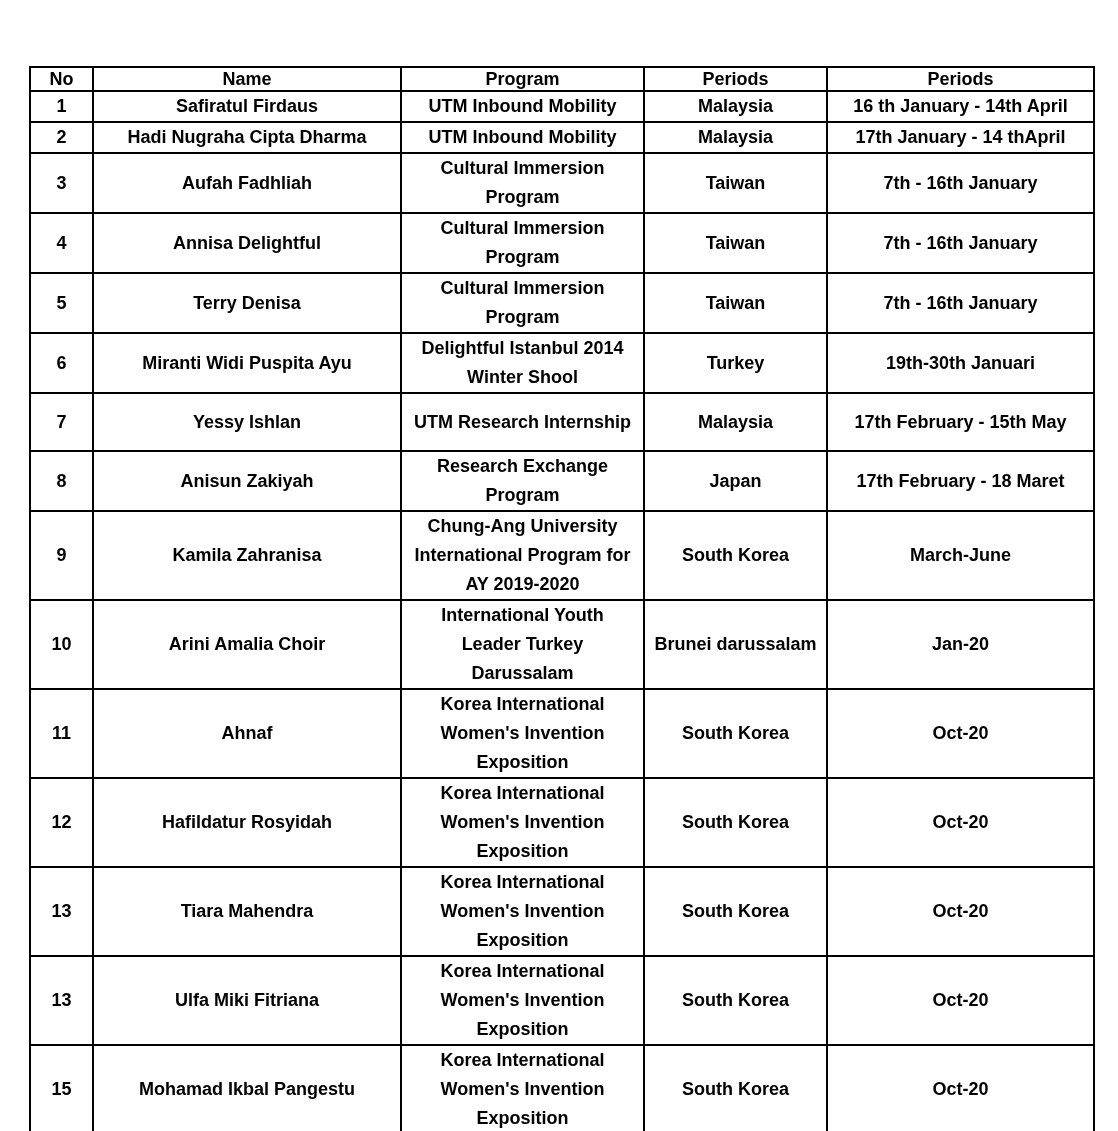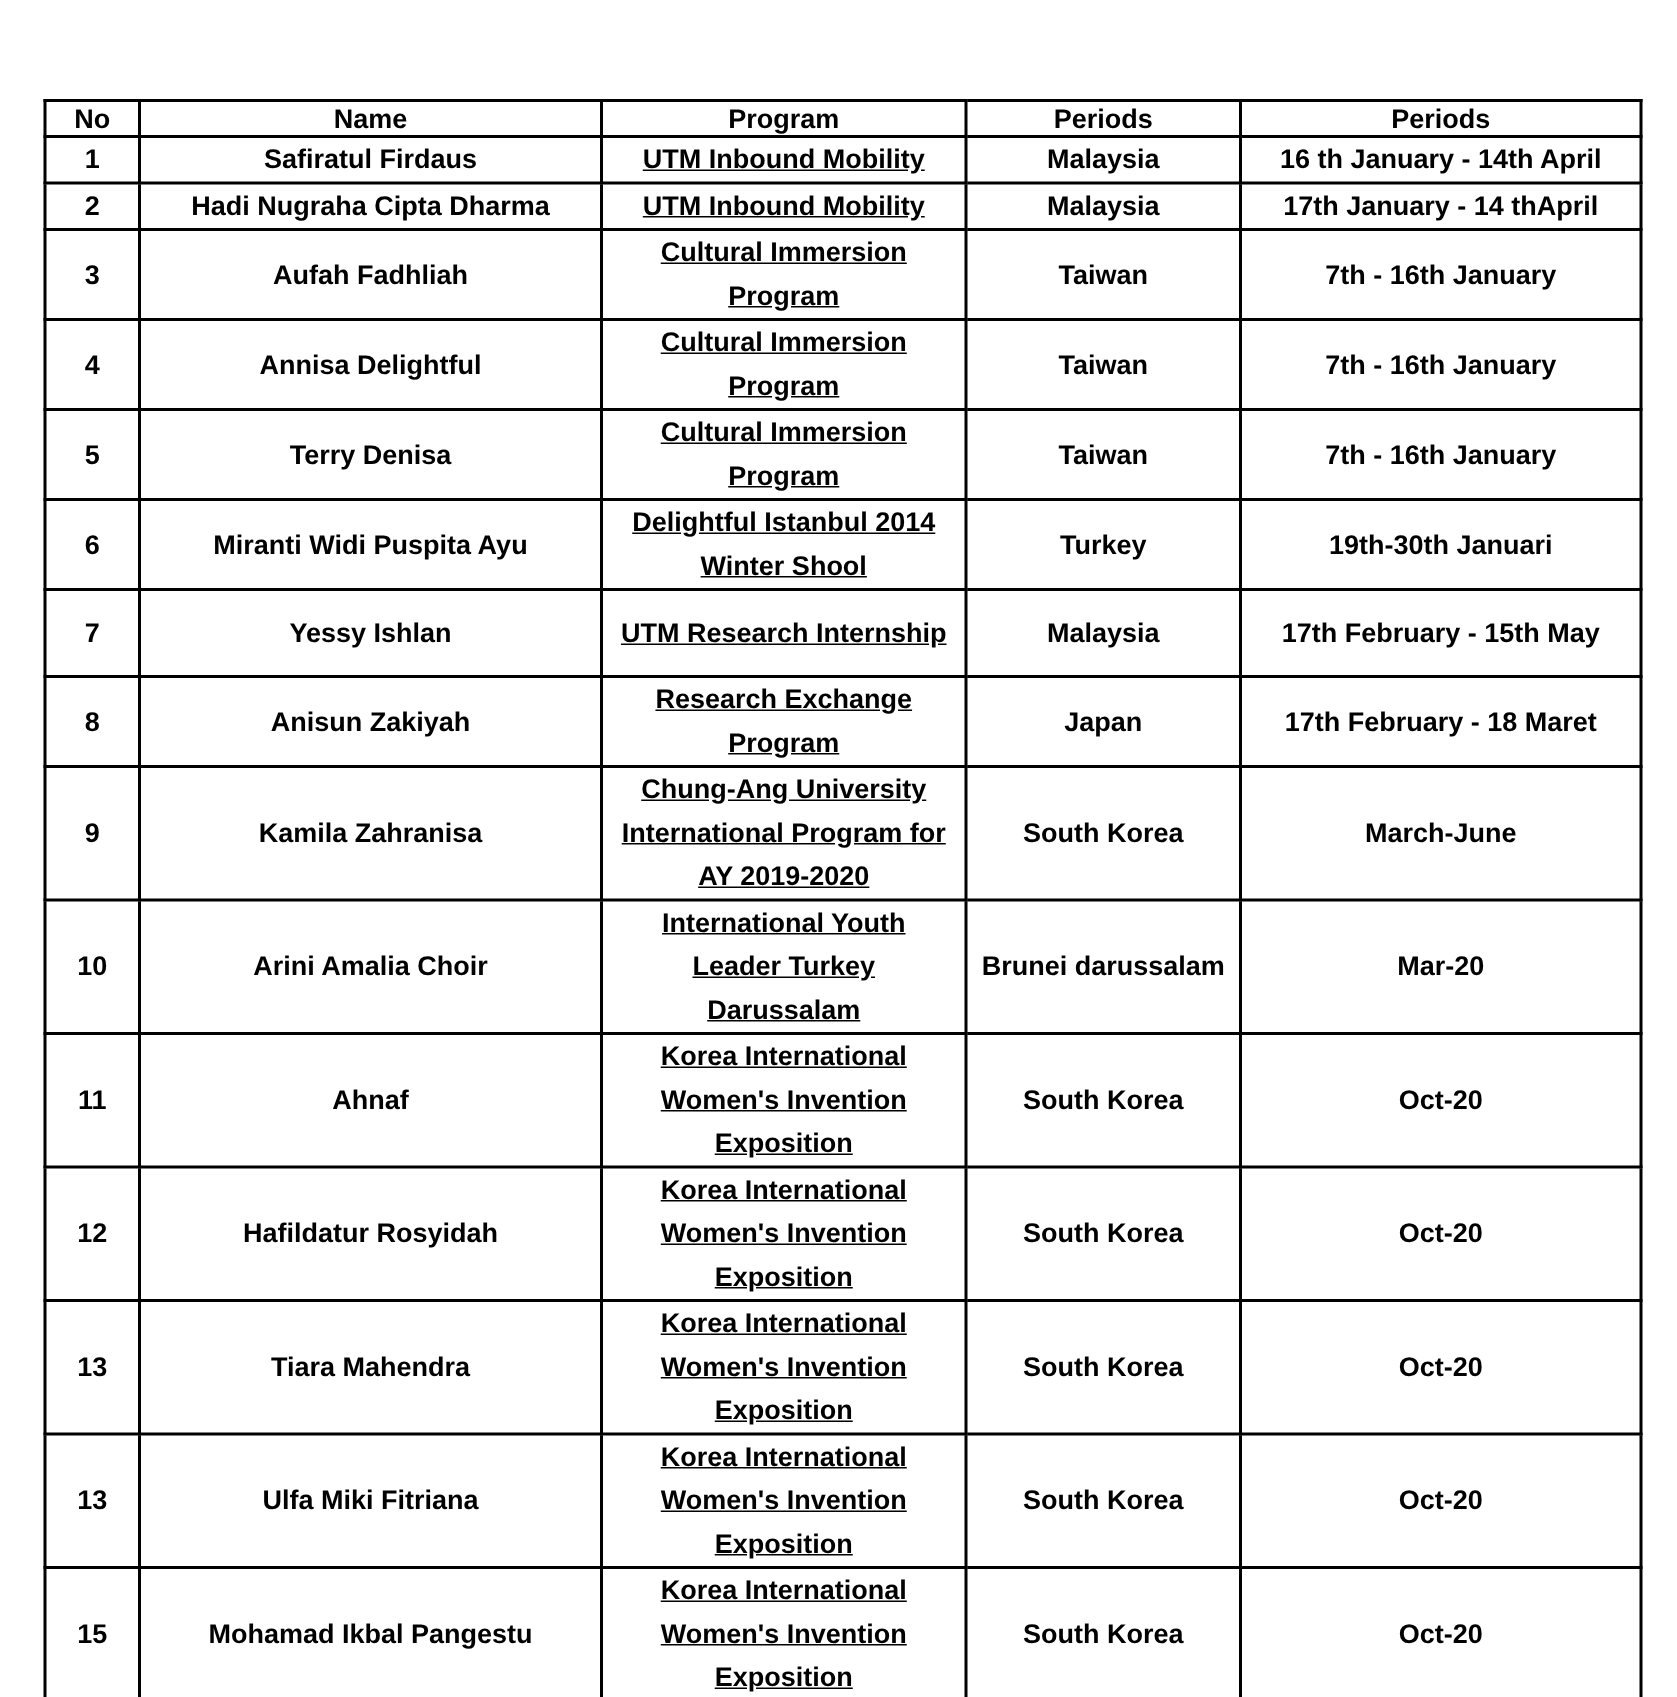--- a/index.html
+++ b/index.html
@@ -45,21 +45,21 @@
     line-height: 29px;
   }
   
   table.participants tbody tr:nth-child(-n+2)              { height: 29px; }
   table.participants tbody tr:nth-child(n+3):nth-child(-n+8){ height: 58px; }
   table.participants tbody tr:nth-child(n+9)               { height: 86px; }
   table.participants tbody tr:nth-child(15)                { height: 89px; }
 
   .col-no      { width: 57px;  }
   .col-name    { width: 302px; }
-  .col-program { width: 237px; text-decoration: underline; }
+  .col-program { width: 237px; }
   .col-country { width: 177px; }
   .col-periods { width: 261px; }
 
   td.col-program { white-space: pre-line; }
 </style>
 </head>
 <body>
 
 <div class="page">
   <table class="participants">
@@ -150,21 +150,21 @@
           <td class="col-country">South Korea</td>
           <td class="col-periods">March-June</td>
         </tr>
         <tr>
           <td class="col-no">10</td>
           <td class="col-name">Arini Amalia Choir</td>
           <td class="col-program">International Youth
 Leader Turkey
 Darussalam</td>
           <td class="col-country">Brunei darussalam</td>
-          <td class="col-periods">Mar-20</td>
+          <td class="col-periods">Jan-20</td>
         </tr>
         <tr>
           <td class="col-no">11</td>
           <td class="col-name">Ahnaf</td>
           <td class="col-program">Korea International
 Women's Invention
 Exposition</td>
           <td class="col-country">South Korea</td>
           <td class="col-periods">Oct-20</td>
         </tr>

